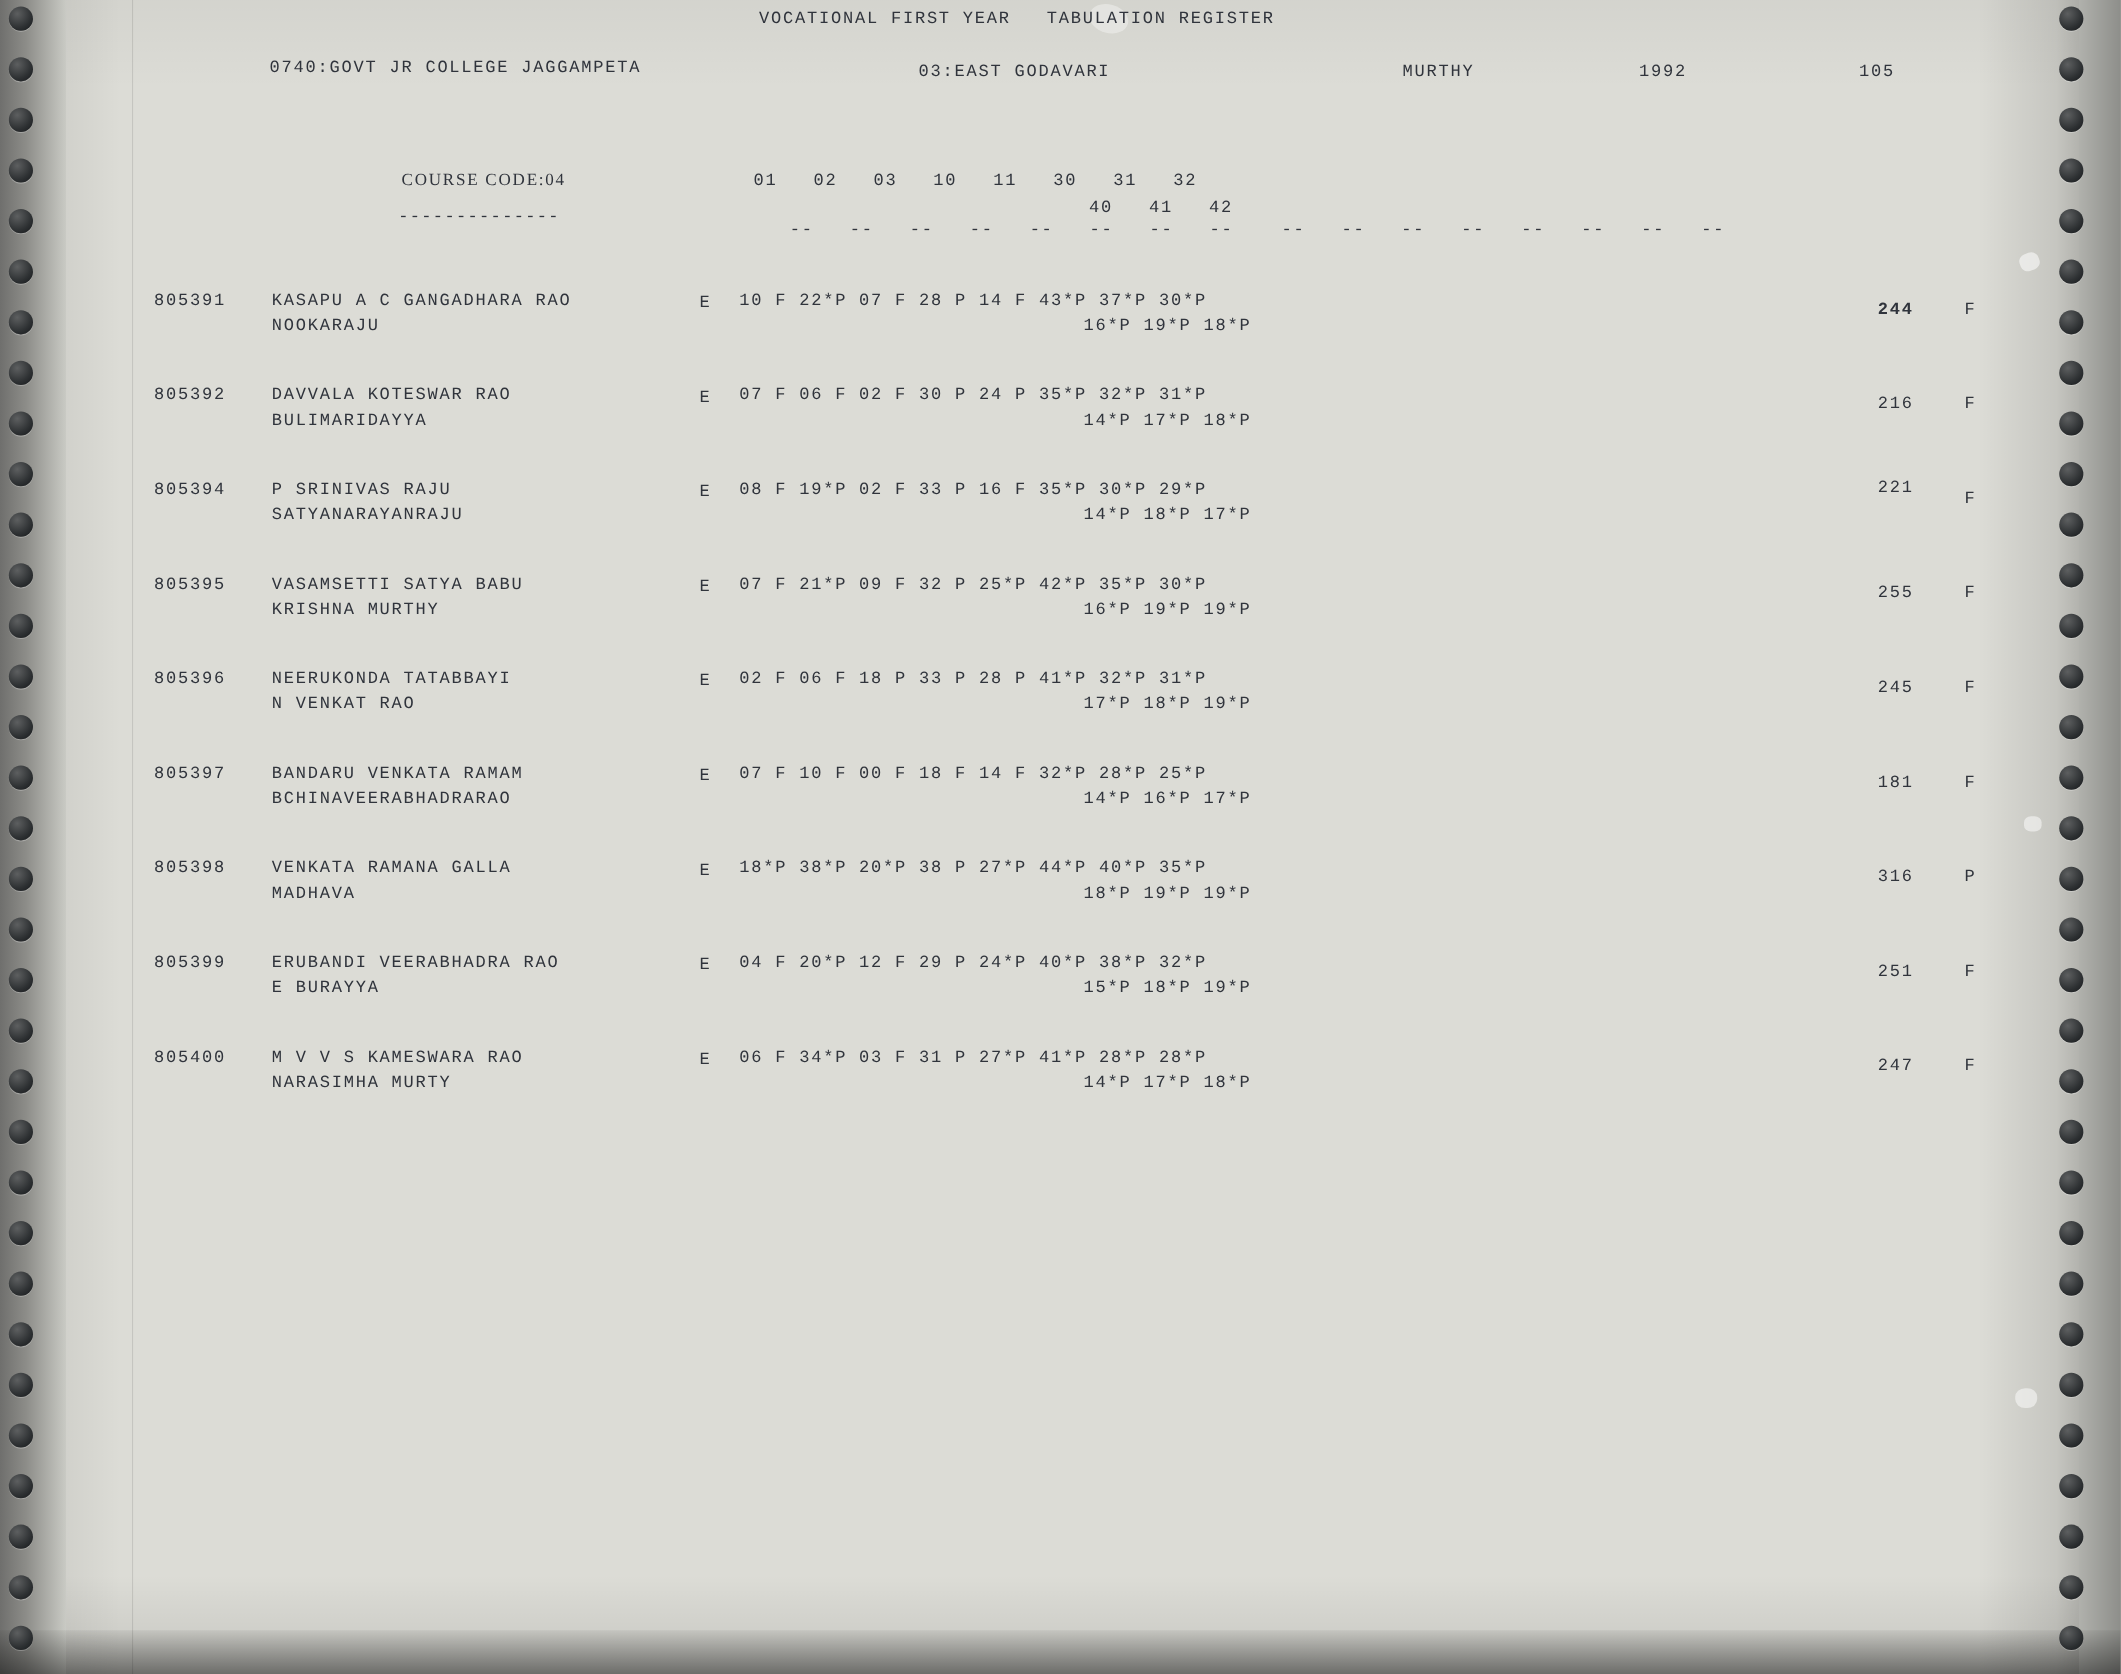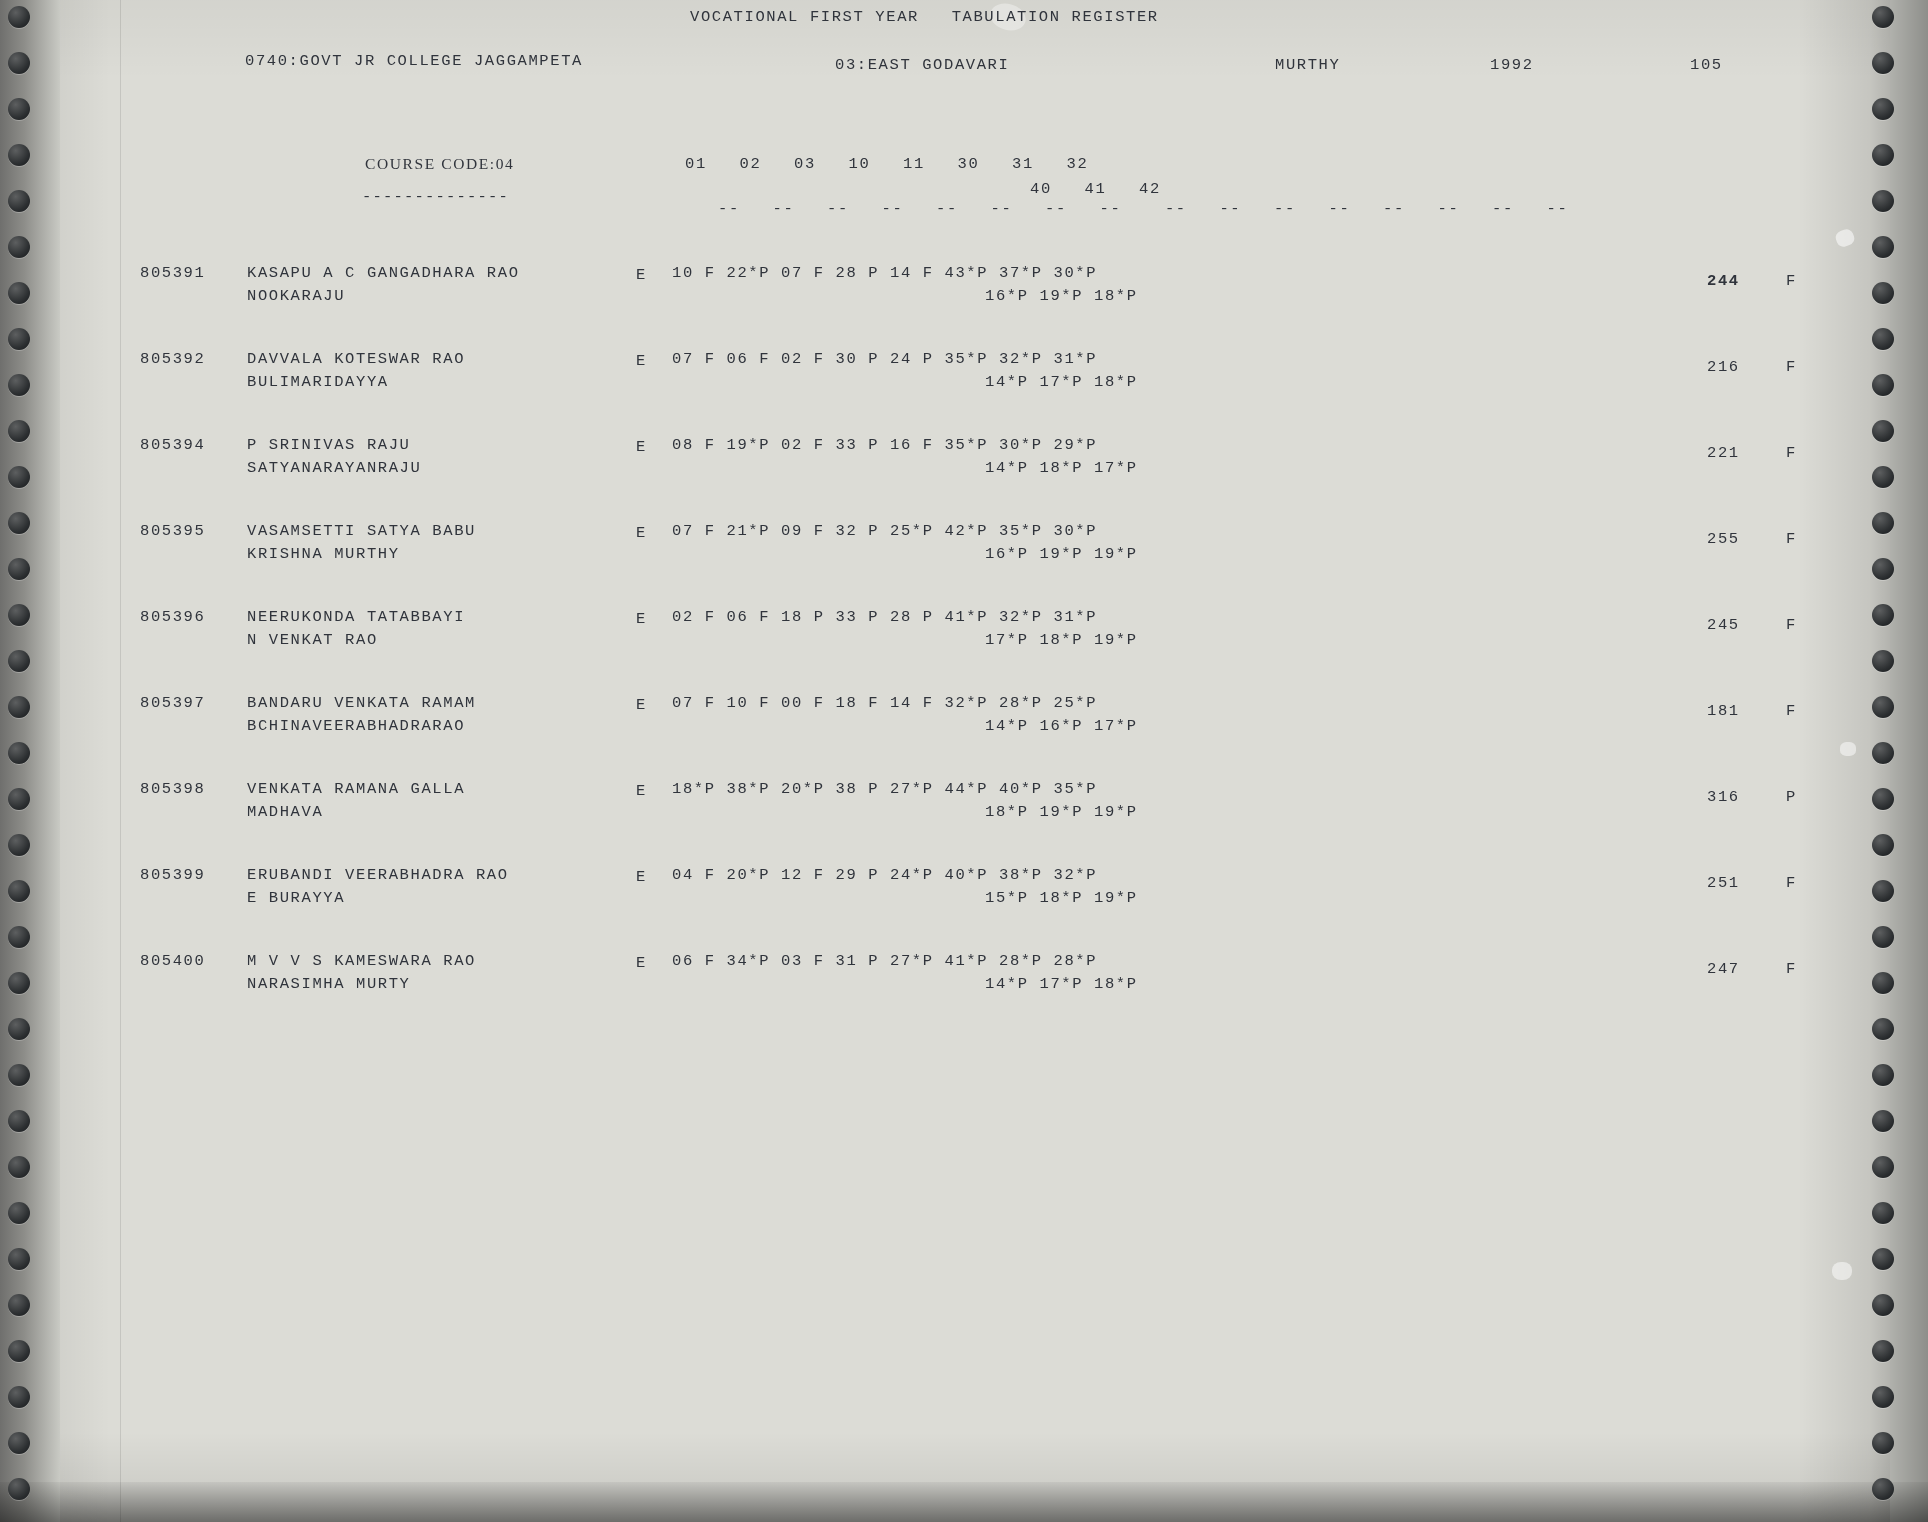--- a/index.html
+++ b/index.html
@@ -76,21 +76,21 @@
   #title { top: 8px; left: 690px; }
   #college { top: 52px; left: 245px; }
   #district { top: 56px; left: 835px; }
   #month { top: 56px; left: 1275px; }
   #year { top: 56px; left: 1490px; }
   #pageno { top: 56px; left: 1690px; }
 
   #coursecode { top: 155px; left: 365px; font-family: Liberation Serif, serif; }
   #coursedash { top: 188px; left: 362px; letter-spacing: 1.2px;}
   #subjrow1 { top: 155px; left: 685px; }
-  #subjrow2 { top: 180px; left: 1030px; }
+  #subjrow2 { top: 180px; left: 990px; }
   #dashrow  { top: 200px; left: 718px; }
   .recwrap { position: absolute; left: 0; top: 0; width: 1928px; height: 1174px; }
 
   .r-rollno { position: absolute; }
   .r-name1  { position: absolute; }
   .r-name2  { position: absolute; }
   .r-med    { position: absolute; }
   .r-marks1 { position: absolute; }
   .r-marks2 { position: absolute; }
   .r-total  { position: absolute; }
@@ -232,21 +232,21 @@
       <div class="txt r-marks1" style="left: 672px; top: 350px;">07 F 06 F 02 F 30 P 24 P 35*P 32*P 31*P</div>
       <div class="txt r-marks2" style="left: 985px; top: 373px;">14*P 17*P 18*P</div>
       <div class="txt r-total" style="left: 1707px; top: 358px;">216</div>
       <div class="txt r-result" style="left: 1786px; top: 358px;">F</div>
       <div class="txt r-rollno" style="left: 140px; top: 436px;">805394</div>
       <div class="txt r-name1" style="left: 247px; top: 436px;">P SRINIVAS RAJU</div>
       <div class="txt r-name2" style="left: 247px; top: 459px;">SATYANARAYANRAJU</div>
       <div class="txt r-med" style="left: 636px; top: 438px;">E</div>
       <div class="txt r-marks1" style="left: 672px; top: 436px;">08 F 19*P 02 F 33 P 16 F 35*P 30*P 29*P</div>
       <div class="txt r-marks2" style="left: 985px; top: 459px;">14*P 18*P 17*P</div>
-      <div class="txt r-total" style="left: 1707px; top: 444px; text-align: center;">221</div>
+      <div class="txt r-total" style="left: 1707px; top: 434px; text-align: center;">221</div>
       <div class="txt r-result" style="left: 1786px; top: 444px;">F</div>
       <div class="txt r-rollno" style="left: 140px; top: 522px;">805395</div>
       <div class="txt r-name1" style="left: 247px; top: 522px;">VASAMSETTI SATYA BABU</div>
       <div class="txt r-name2" style="left: 247px; top: 545px;">KRISHNA MURTHY</div>
       <div class="txt r-med" style="left: 636px; top: 524px;">E</div>
       <div class="txt r-marks1" style="left: 672px; top: 522px;">07 F 21*P 09 F 32 P 25*P 42*P 35*P 30*P</div>
       <div class="txt r-marks2" style="left: 985px; top: 545px;">16*P 19*P 19*P</div>
       <div class="txt r-total" style="left: 1707px; top: 530px;">255</div>
       <div class="txt r-result" style="left: 1786px; top: 530px;">F</div>
       <div class="txt r-rollno" style="left: 140px; top: 608px;">805396</div>

